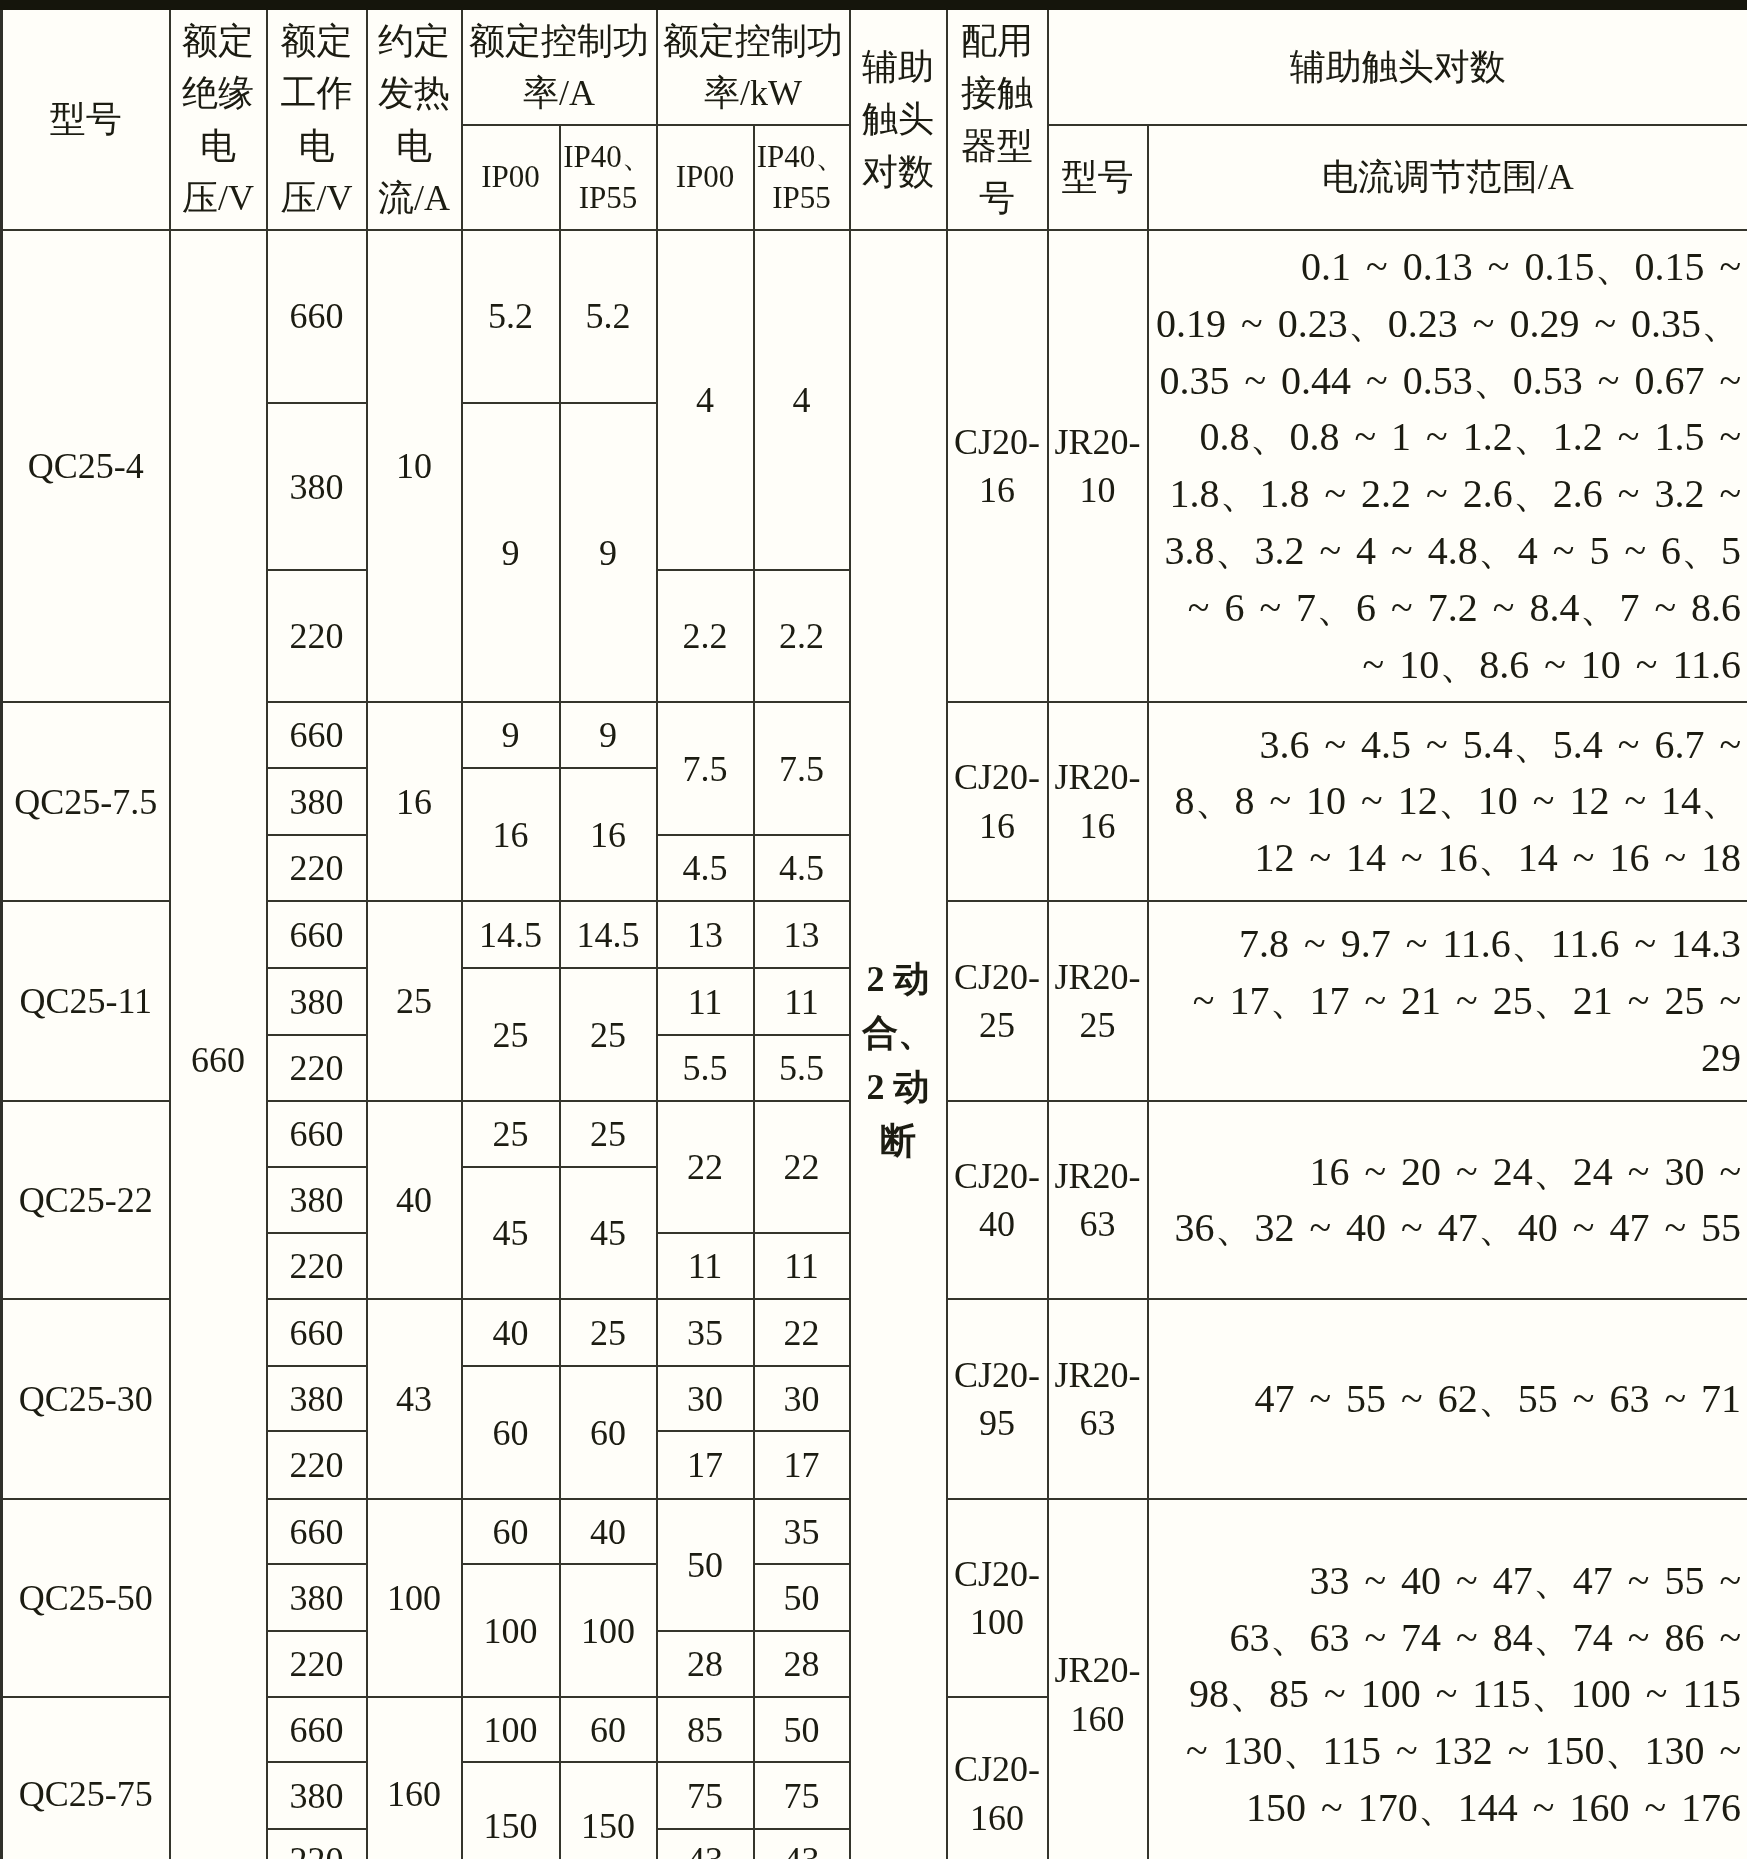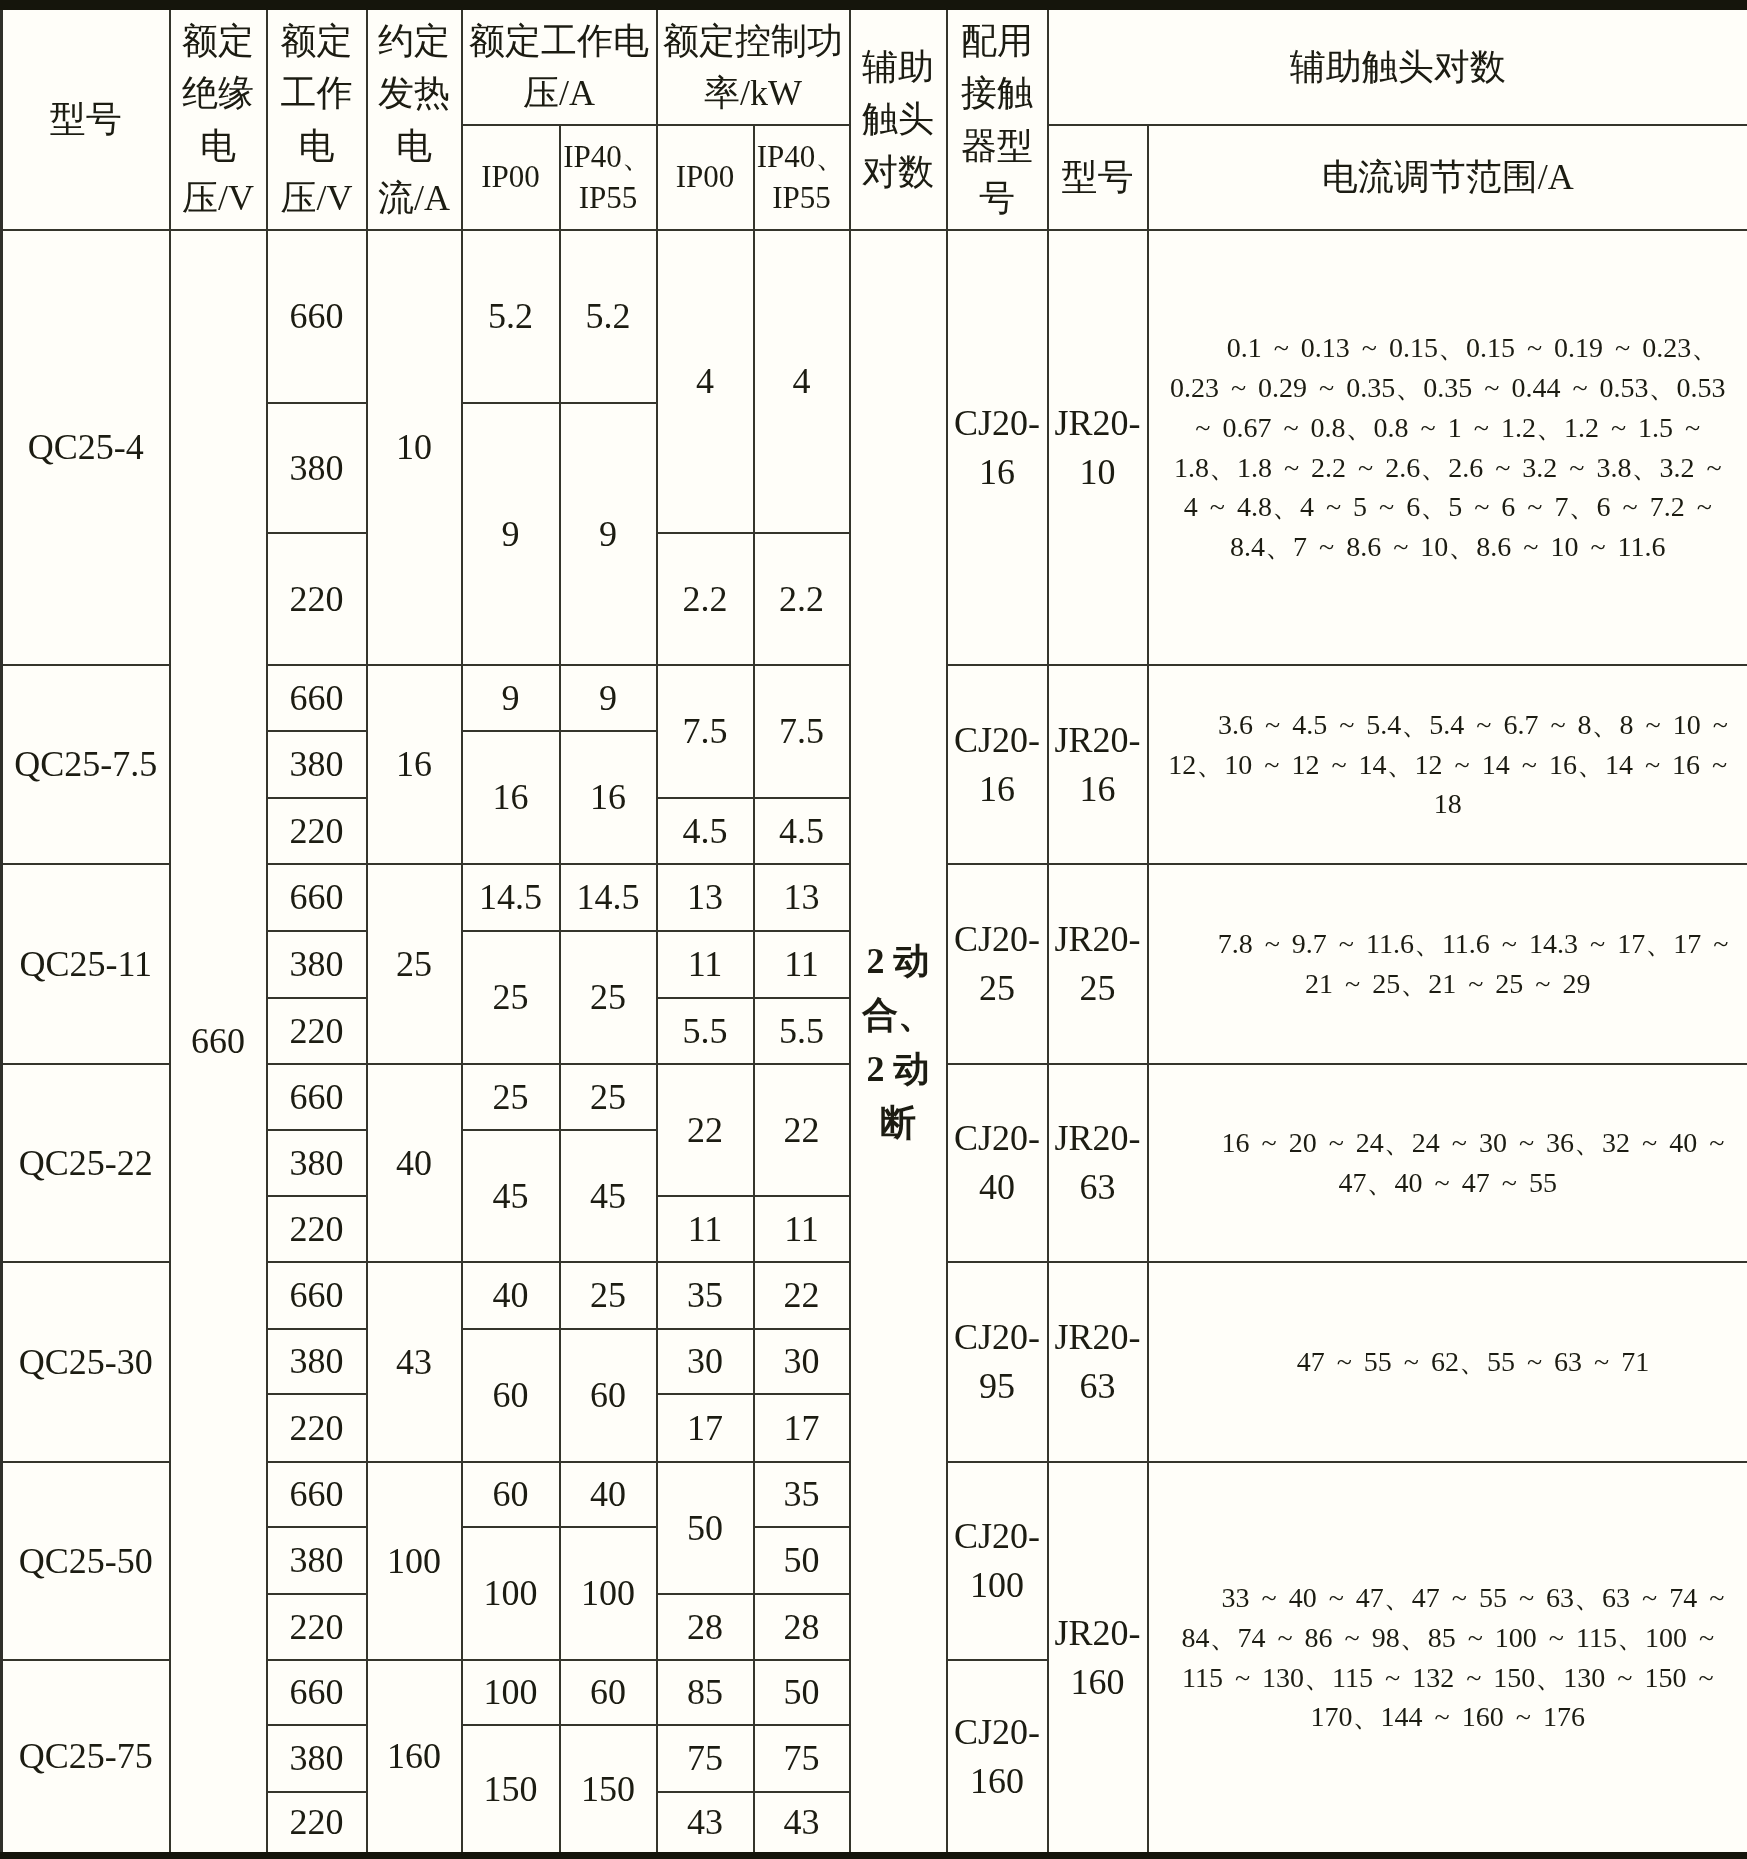--- a/index.html
+++ b/index.html
@@ -23,24 +23,24 @@
     font-size:36px;
     padding:2px 4px;
     line-height:1.45;
     word-break:normal;
     overflow:hidden;
   }
   td.subhead{font-size:31px;padding:0 2px;line-height:1.3;}
   td.num{font-size:36px;}
   td.brk{word-break:break-all;line-height:1.35;}
   td.range{
-    text-align:center;
-    font-size:28px;
+    text-align:right;
+    font-size:40px;
     line-height:1.42;
-    padding:8px 14px;
+    padding:8px 6px;
     text-indent:1.8em;
     word-spacing:5px;
   }
   td.aux{line-height:1.5;font-weight:bold;}
 </style>
 </head>
 <body>
 
 <table>
   <colgroup>
@@ -57,21 +57,21 @@
       <col style="width:100px">
       <col style="width:601px">
   </colgroup>
 
   <tbody>
       <tr style="height:120px">
     <td rowspan="2">型号</td>
     <td rowspan="2">额定绝缘电压/V</td>
     <td rowspan="2">额定工作电压/V</td>
     <td rowspan="2">约定发热电流/A</td>
-    <td colspan="2">额定工作电压/A</td>
+    <td colspan="2">额定控制功率/A</td>
     <td colspan="2">额定控制功率/kW</td>
     <td rowspan="2">辅助触头对数</td>
     <td rowspan="2">配用接触器型号</td>
     <td colspan="2">辅助触头对数</td>
   </tr>
 
   <tr style="height:105px">
     <td class="subhead">IP00</td>
     <td class="subhead">IP40、IP55</td>
     <td class="subhead">IP00</td>

